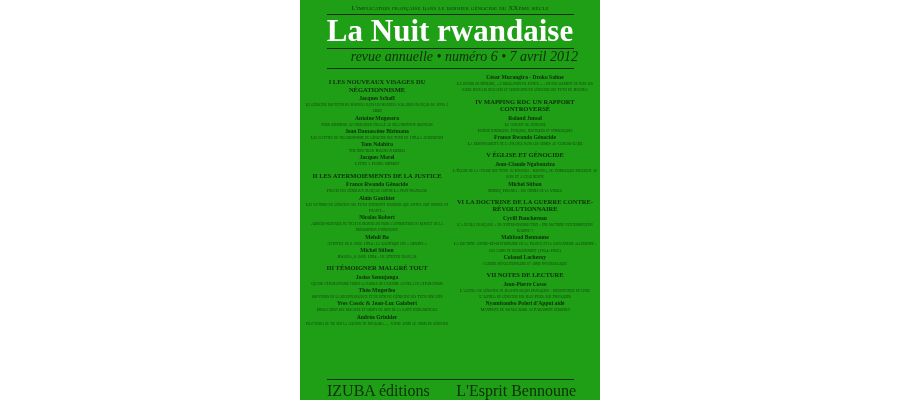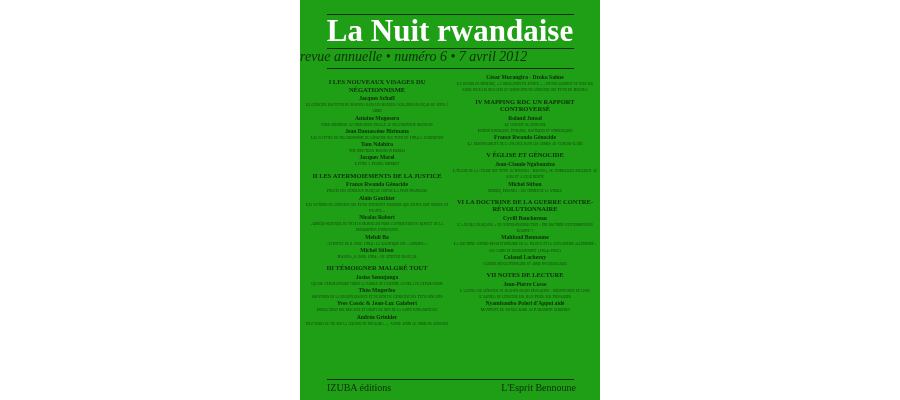--- a/index.html
+++ b/index.html
@@ -1,35 +1,36 @@
 <!DOCTYPE html>
 <html><head>
   <meta charset="utf-8">
   <style>
     html, body { margin: 0; padding: 0; }
     body { width: 900px; height: 400px; background: #ffffff; position: relative; overflow: hidden; font-family: "Liberation Serif", serif; }
     .cover { position: absolute; left: 300px; top: 0; width: 300px; height: 400px; background: #1f9f16; color: #0c2a08; }
     .kicker { position: absolute; top: 4px; left: 0; width: 300px; text-align: center; font-size: 7px; font-variant: small-caps; color: #0d3a09; letter-spacing: 0.1px; }
     .rule { position: absolute; left: 27px; width: 247px; height: 1px; background: #0d2e09; }
     .title { position: absolute; top: 15px; left: 0; width: 300px; text-align: center; font-size: 31px; font-weight: bold; color: #ffffff; line-height: 32px; }
-    .subtitle { position: absolute; top: 49px; left: 0; width: 278px; text-align: left; font-size: 14px; font-style: italic; color: #0d2e09; }
+    .subtitle { position: absolute; top: 49px; left: 0; width: 278px; text-align: right; font-size: 14px; font-style: italic; color: #0d2e09; }
     .col { position: absolute; top: 74px; width: 146px; text-align: center; }
     .col-left { left: 4px; }
     .col-right { left: 152px; }
     .sec { font-size: 6.5px; font-weight: bold; color: #0d2e09; line-height: 7.5px; margin-top: 4px; margin-bottom: 2px; }
     .author { font-size: 5.6px; font-weight: bold; color: #0d2e09; line-height: 7px; }
     .art { font-size: 4.6px; font-variant: small-caps; color: #173d10; line-height: 6.3px; }
-    .footer { position: absolute; top: 382px; font-size: 10px; color: #0d2e09; }
+    .footer { position: absolute; top: 382px; font-size: 16px; color: #0d2e09; }
     .footer-left { left: 27px; }
     .footer-right { right: 24px; }
   </style>
 </head>
 <body>
 
 <div class="cover">
+  <div class="kicker">L'implication française dans le dernier génocide du XXème siècle</div>
   <div class="rule" style="top:14px"></div>
   <div class="title">La Nuit rwandaise</div>
   <div class="rule" style="top:48px"></div>
   <div class="subtitle">revue annuelle • numéro 6 • 7 avril 2012</div>
   <div class="rule" style="top:68px"></div>
 
   <div class="col col-left" id="col-left">
       <div class="sec">I LES NOUVEAUX VISAGES DU NÉGATIONNISME</div>
       <div class="author">Jacques Schaff</div>
       <div class="art">Le génocide des Tutsi du Rwanda dans les manuels scolaires français de 1995 à 2008</div>

